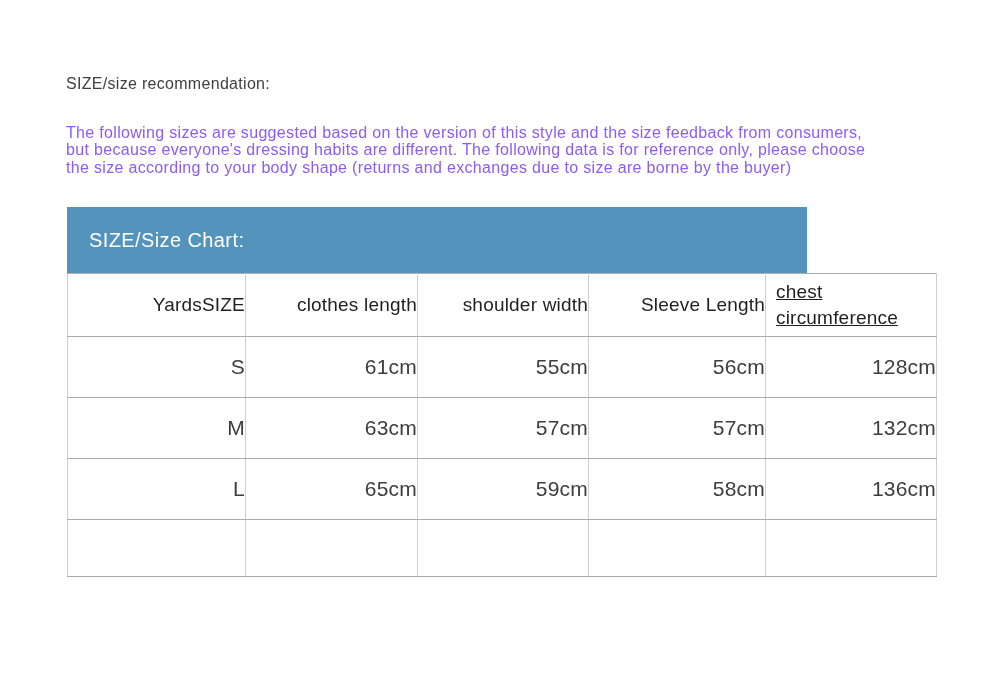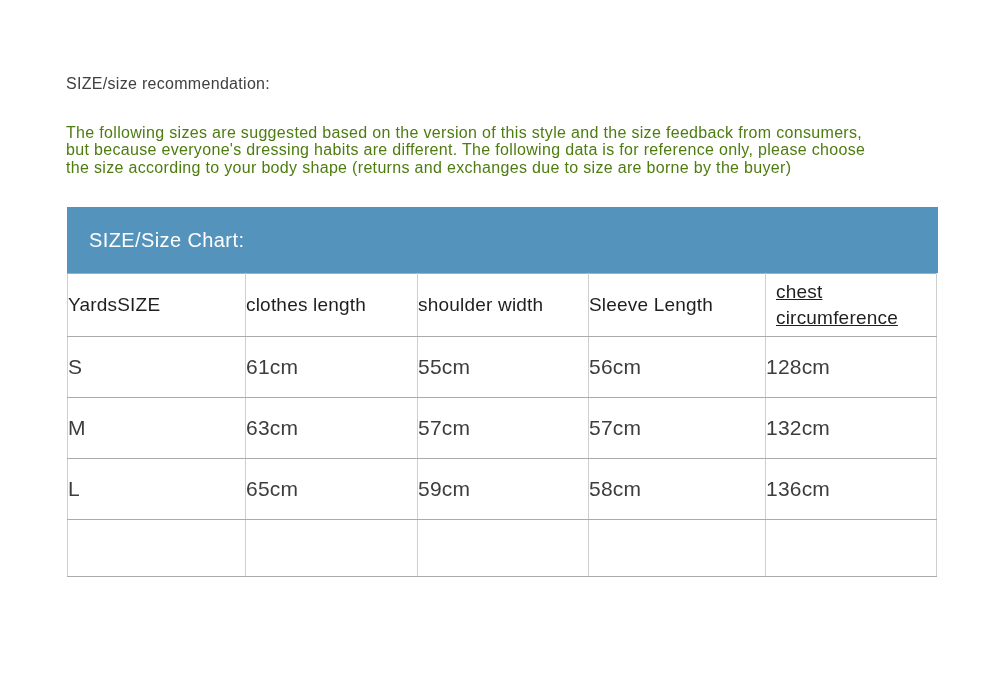--- a/index.html
+++ b/index.html
@@ -21,33 +21,33 @@
     top: 75px;
     font-size: 16px;
     letter-spacing: 0.3px;
     color: #404040;
   }
   .description {
     position: absolute;
     left: 66px;
     top: 124px;
     width: 868px;
-    color: #4d7c0f;
+    color: #8b5cf6;
   }
   .desc-line {
     font-size: 16px;
     line-height: 17.3px;
     letter-spacing: 0.32px;
     white-space: nowrap;
   }
   .chart-header-bar {
     position: absolute;
     left: 67px;
     top: 207px;
-    width: 871px;
+    width: 740px;
     height: 66px;
     background: #5493BB;
     display: flex;
     align-items: center;
     box-sizing: border-box;
     padding-left: 22px;
   }
   .chart-header-label {
     color: #ffffff;
     font-size: 20px;
@@ -60,21 +60,21 @@
     width: 869px;
     border-collapse: collapse;
     table-layout: fixed;
   }
   .size-table td, .size-table th {
     border-left: 1px solid #cfcfcf;
     border-right: 1px solid #cfcfcf;
     border-top: 1px solid #ababab;
     border-bottom: 1px solid #ababab;
     background: #ffffff;
-    text-align: left;
+    text-align: right;
     vertical-align: middle;
     padding: 0;
     box-sizing: border-box;
   }
   .size-table thead th {
     height: 63px;
     font-size: 19px;
     font-weight: 400;
     color: #1f1f1f;
     letter-spacing: 0.2px;

